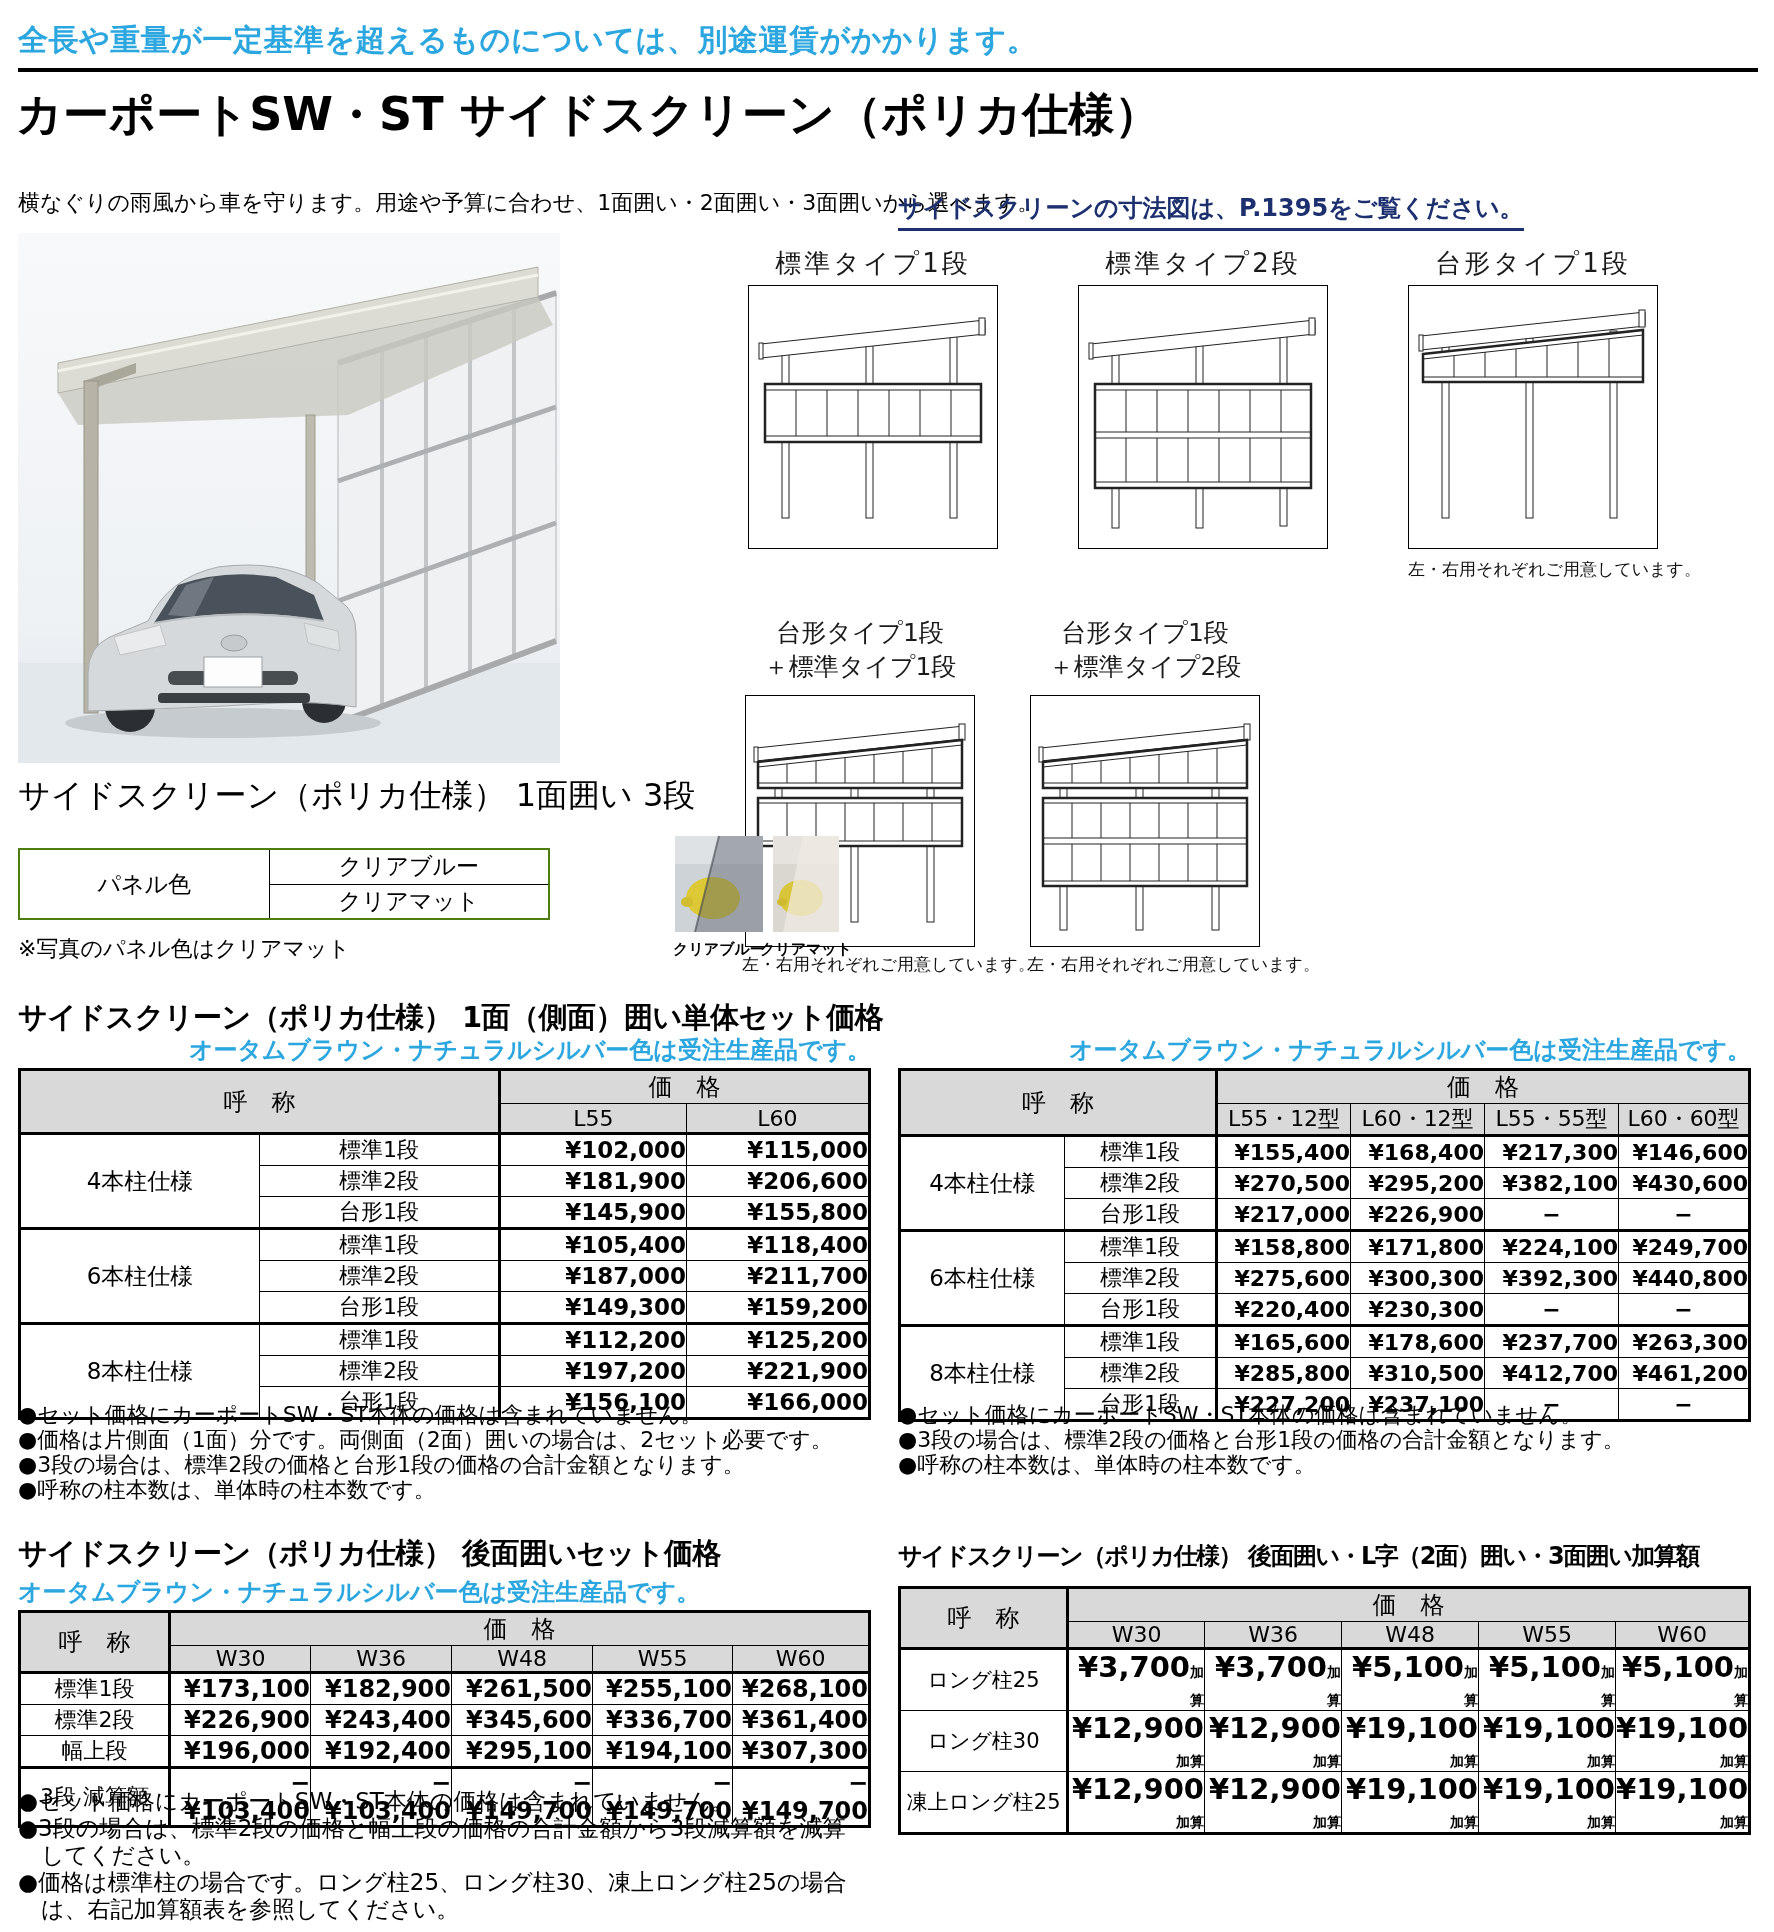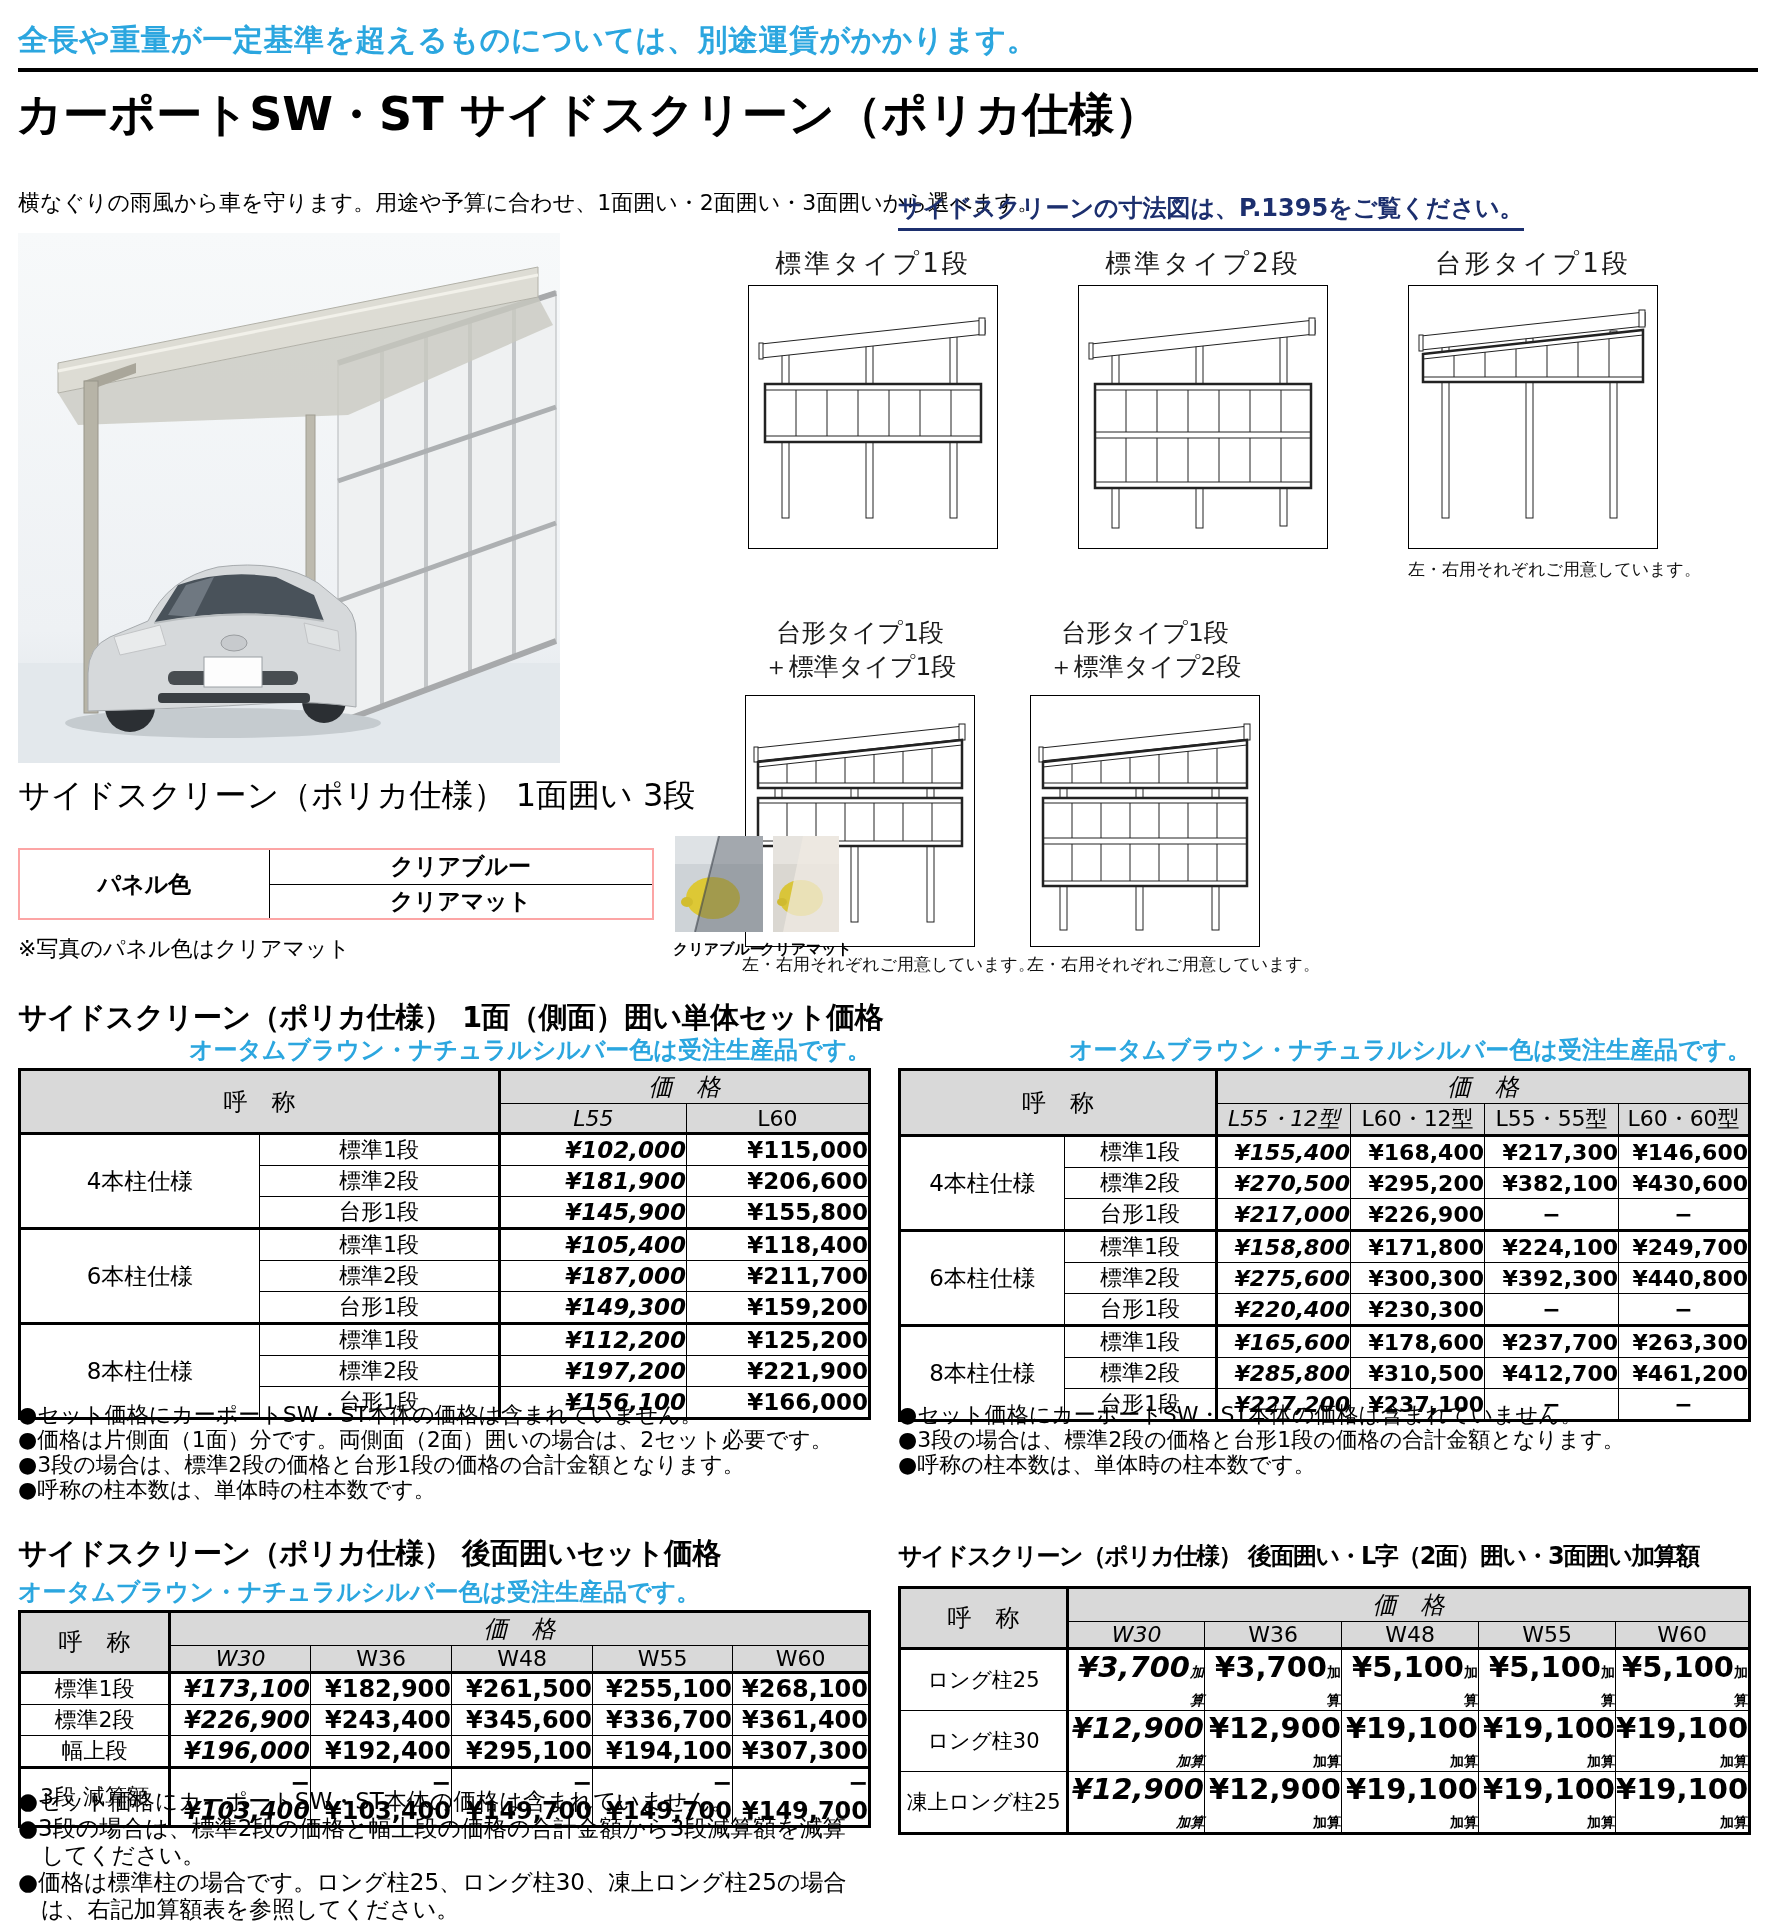--- a/index.html
+++ b/index.html
@@ -23,38 +23,38 @@
   .photo svg { display:block; }
   .photo-caption { left:18px; top:774px; font-size:32px; }
 
   
   .dlabel { font-size:26px; letter-spacing:3px; text-align:center; color:#1a1a1a; }
   .dlabel2 { font-size:25px; text-align:center; color:#1a1a1a; line-height:34px; }
   .dbox { border:1px solid #000; background:#fff; }
   .dcap { font-size:17px; color:#111; }
 
   
-  .panel-table { left:18px; top:848px; width:636px; border-collapse:collapse; border:2px solid #fca5a5; table-layout:fixed;font-weight:bold; }
+  .panel-table { left:18px; top:848px; width:532px; border-collapse:collapse; border:2px solid #4d7c0f; table-layout:fixed; }
   .panel-table td { border:1px solid #000; height:35px; text-align:center; font-size:23px; }
   .star-note { left:18px; top:934px; font-size:22px; }
   .swatch { overflow:hidden; }
   .swl { font-size:15px; font-weight:bold; text-align:center; }
 
   
   .sec-title { font-size:29px; font-weight:bold; letter-spacing:-0.5px; white-space:nowrap; }
   .sec-title.narrow { font-size:25px; letter-spacing:-1.5px; }
   .sec-sub { font-size:24px; font-weight:bold; color:#2BA6DF; white-space:nowrap; }
 
   
   .pt { border-collapse:collapse; border:3px solid #000; table-layout:fixed; background:#fff; }
   .pt th, .pt td { border:1px solid #000; padding:0; vertical-align:middle; }
   .pt th { background:#D9D9D9; font-weight:normal; text-align:center; }
   .hname, .hprice { font-size:24px; }
   .hsub { font-size:22px; }
-  .tl { border-left:3px solid #000 !important;font-style:italic; }
+  .tl { border-left:3px solid #000 !important; }
   .hb { border-bottom:3px solid #000 !important; }
   .gsep { border-top:3px solid #000 !important; }
   .gname { text-align:center; font-size:23px; }
   .type { text-align:center; font-size:22px; }
   .rname { text-align:center; font-size:22px; }
   .price { text-align:right; font-size:23px; font-weight:bold; padding-right:8px; }
   .price.dash { text-align:center; padding-right:0; }
   .t1 tr, .t2 tr { height:29px; }
   .t1 .hrow, .t2 .hrow { height:30px; }
   .t1 { left:18px; top:1068px; width:853px; }

